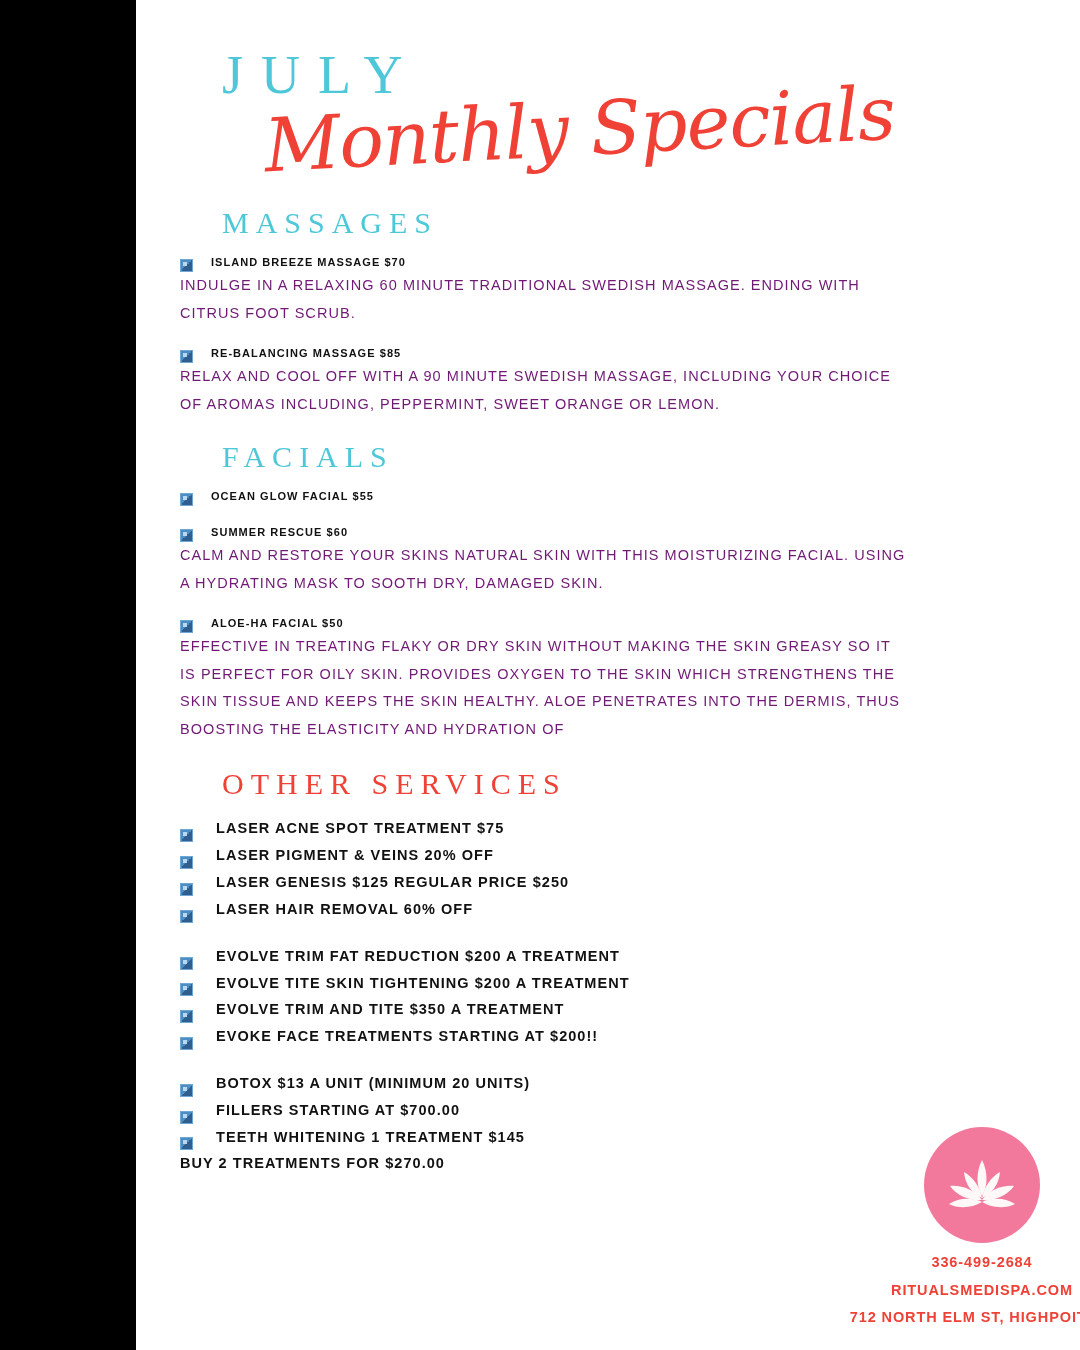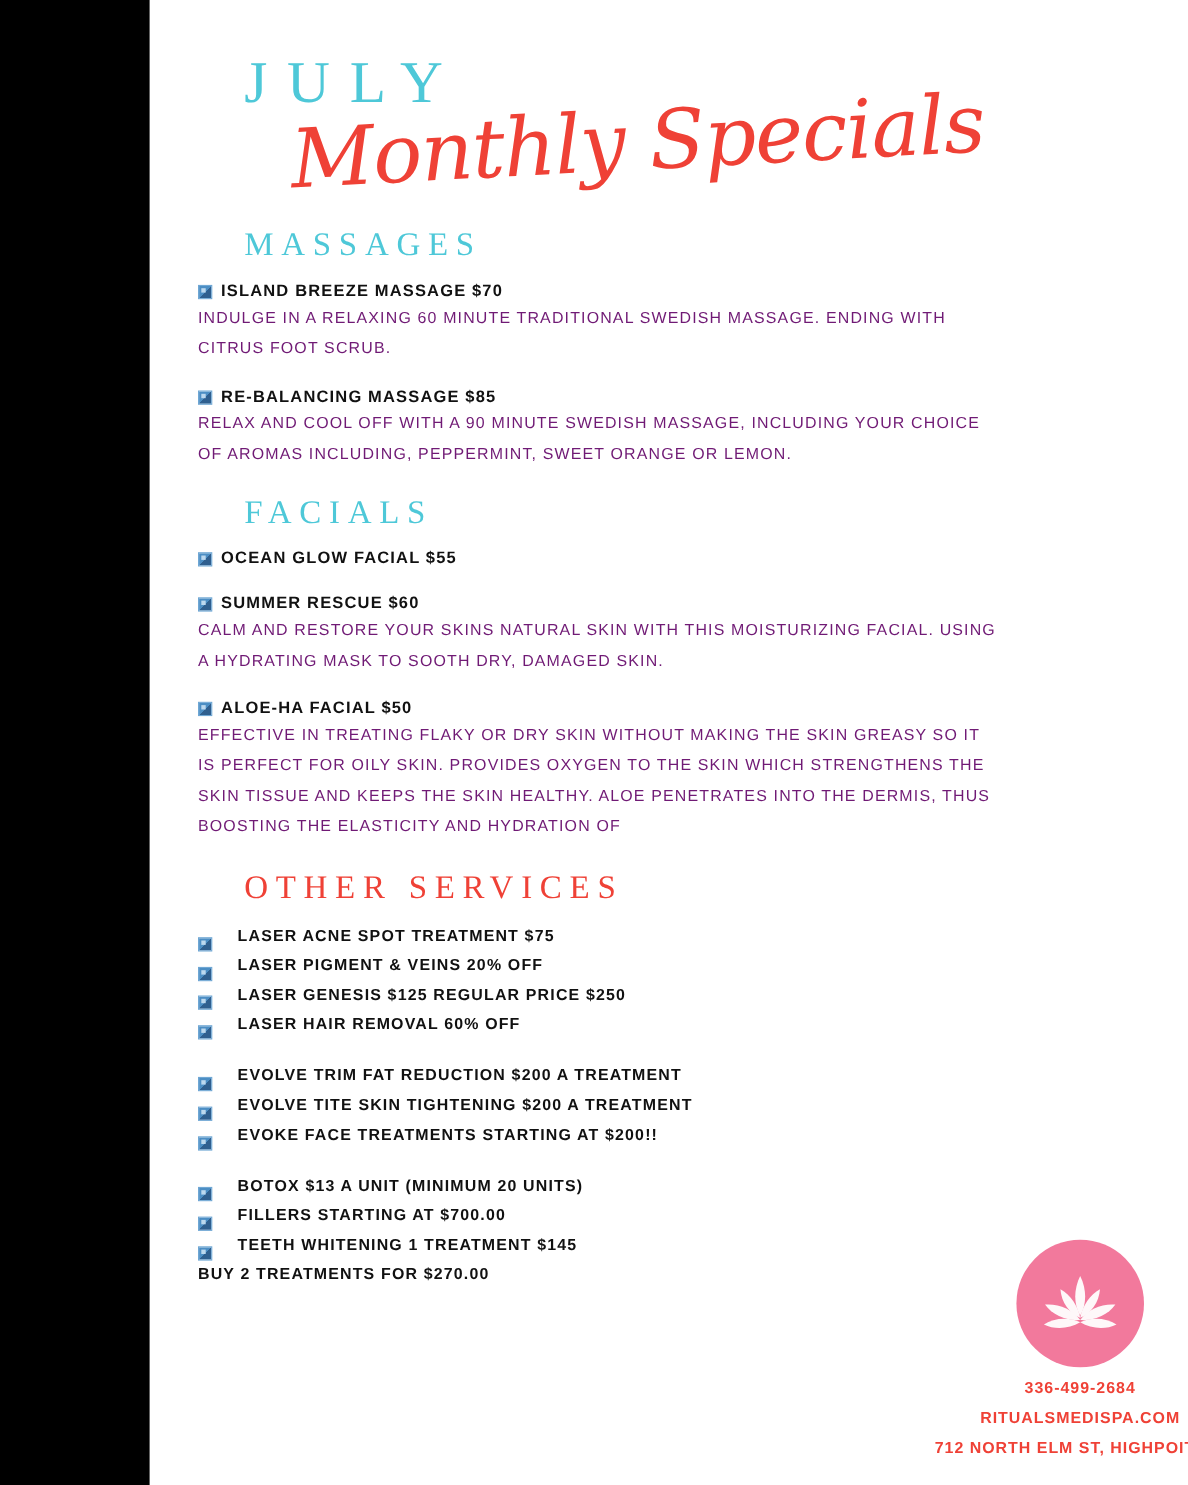--- a/index.html
+++ b/index.html
@@ -73,22 +73,22 @@
   .section-title.teal { color: #4ec8d8; padding-left: 42px; }
   .section-title.red  { color: #ef4136; padding-left: 42px; }
   .section-title.t-massages { margin-top: 0; }
   .section-title.t-facials { margin-top: 22px; }
   .section-title.t-other { margin-top: 24px; }
 
   .item { margin-bottom: 18px; }
   .item-head {
     display: flex;
     align-items: flex-start;
-    gap: 8px;
-    font-size: 15px;
+    gap: 18px;
+    font-size: 11px;
     font-weight: bold;
     letter-spacing: 1.05px;
     color: #111;
     line-height: 1.5;
   }
   .item-desc {
     font-size: 14.5px;
     font-weight: normal;
     letter-spacing: 1.05px;
     color: #701a75;
@@ -254,20 +254,24 @@
         </div>
 
         <div class="group">
           <div class="list-line">
             <span class="bullet"></span>
             <span>EVOLVE TRIM FAT REDUCTION $200 A TREATMENT</span>
           </div>
           <div class="list-line">
             <span class="bullet"></span>
             <span>EVOLVE TITE SKIN TIGHTENING $200 A TREATMENT</span>
+          </div>
+          <div class="list-line">
+            <span class="bullet"></span>
+            <span>EVOLVE TRIM AND TITE $350 A TREATMENT</span>
           </div>
           <div class="list-line">
             <span class="bullet"></span>
             <span>EVOKE FACE  TREATMENTS STARTING AT $200!!</span>
           </div>
         </div>
 
         <div class="group">
           <div class="list-line">
             <span class="bullet"></span>

